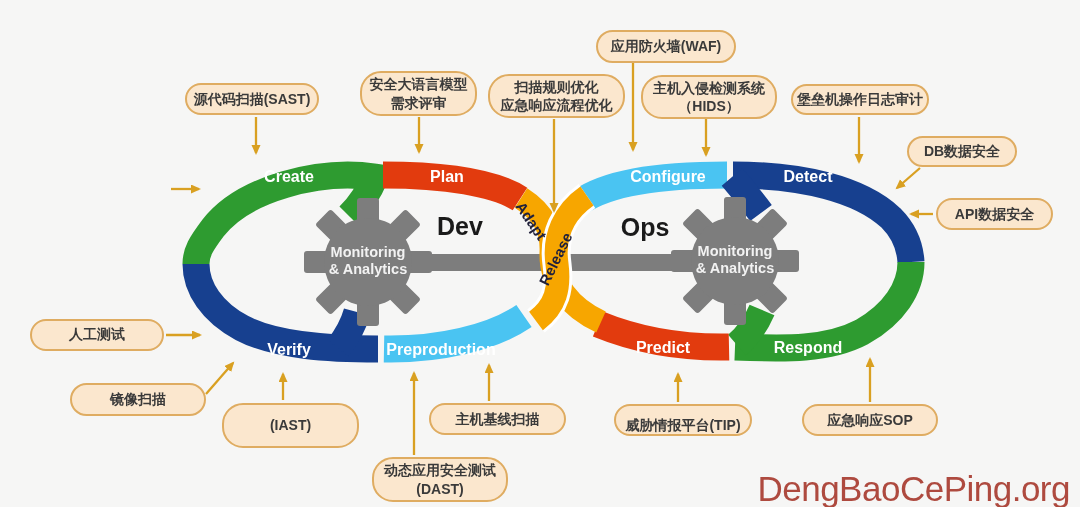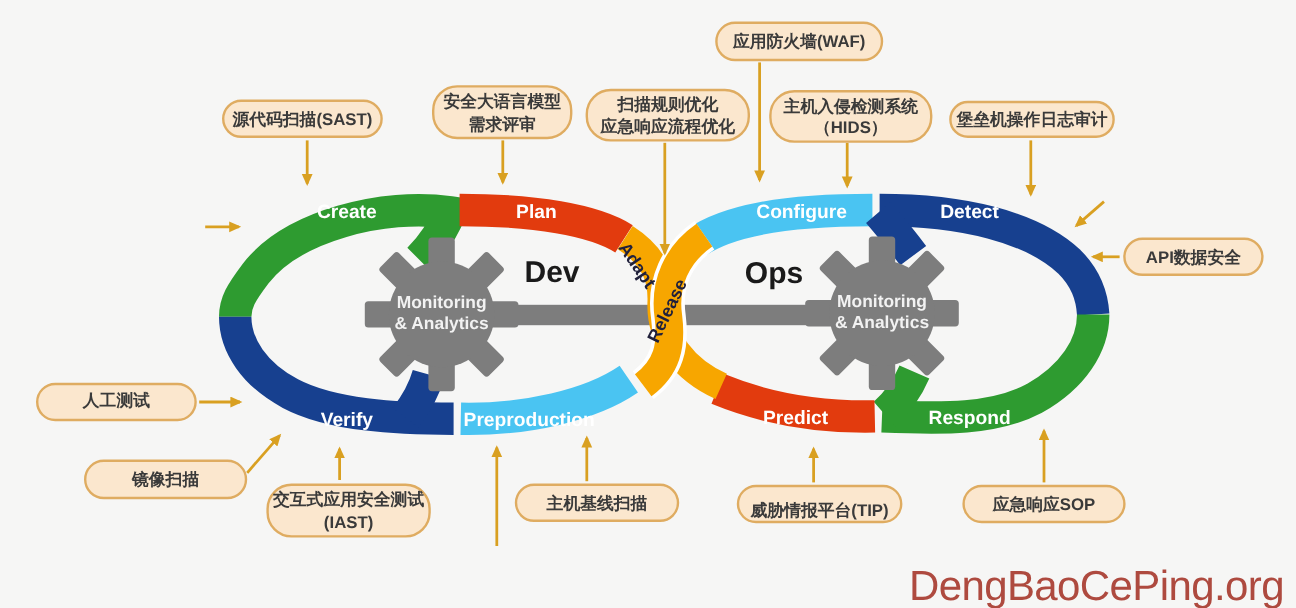--- a/index.html
+++ b/index.html
@@ -143,47 +143,54 @@
       <span>需求评审</span>
   </div>
   <div class="pill r16" style="left:185px;top:83px;width:134px;height:32px;">
     <span>源代码扫描(SAST)</span>
       <span></span>
   </div>
   <div class="pill r20" style="left:488px;top:74px;width:137px;height:44px;">
     <span>扫描规则优化</span>
       <span>应急响应流程优化</span>
   </div>
-  <div class="pill r16" style="left:596px;top:18px;width:140px;height:33px;">
+  <div class="pill r16" style="left:596px;top:30px;width:140px;height:33px;">
     <span>应用防火墙(WAF)</span>
       <span></span>
   </div>
   <div class="pill r20" style="left:641px;top:75px;width:136px;height:44px;">
     <span>主机入侵检测系统</span>
       <span>（HIDS）</span>
   </div>
   <div class="pill r16" style="left:791px;top:84px;width:138px;height:31px;">
     <span>堡垒机操作日志审计</span>
       <span></span>
   </div>
+  <div class="pill r16" style="left:907px;top:136px;width:110px;height:31px;">
+    <span>DB数据安全</span>
+      <span></span>
+  </div>
   <div class="pill r16" style="left:936px;top:198px;width:117px;height:32px;">
     <span>API数据安全</span>
       <span></span>
   </div>
   <div class="pill r16" style="left:30px;top:319px;width:134px;height:32px;font-family:Liberation Serif, serif;">
     <span>人工测试</span>
       <span></span>
   </div>
   <div class="pill r16" style="left:70px;top:383px;width:136px;height:33px;">
     <span>镜像扫描</span>
       <span></span>
   </div>
   <div class="pill r20" style="left:222px;top:403px;width:137px;height:45px;">
-    <span>交互式应用安全测试</span>
       <span>(IAST)</span>
+  </div>
+  <div class="pill r20" style="left:372px;top:457px;width:136px;height:45px;">
+    <span>动态应用安全测试</span>
+      <span>(DAST)</span>
   </div>
   <div class="pill r16" style="left:429px;top:403px;width:137px;height:32px;">
     <span>主机基线扫描</span>
       <span></span>
   </div>
   <div class="pill r16" style="left:614px;top:404px;width:138px;height:32px;justify-content:flex-end;">
     <span>威胁情报平台(TIP)</span>
       <span></span>
   </div>
   <div class="pill r16" style="left:802px;top:404px;width:136px;height:32px;justify-content:center;">

